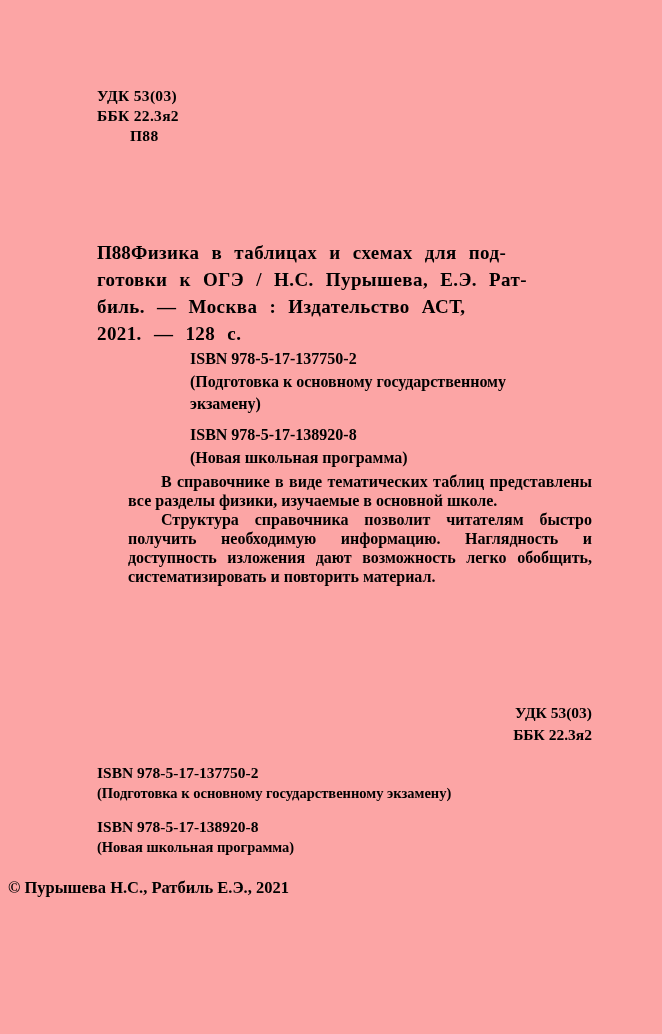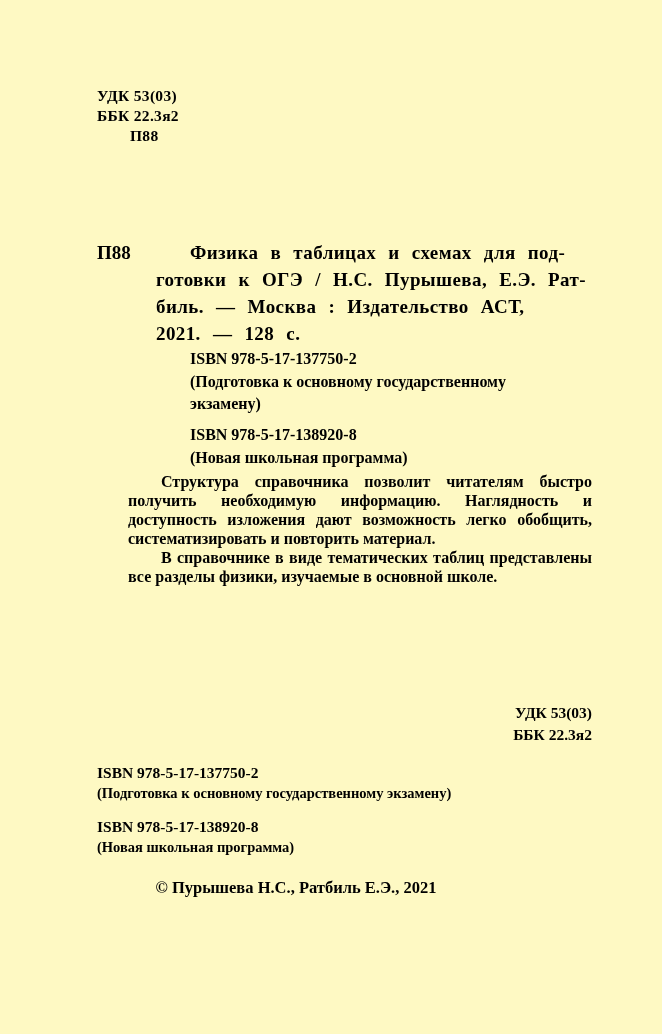--- a/index.html
+++ b/index.html
@@ -3,47 +3,47 @@
 <meta charset="utf-8">
 <style>
   * { box-sizing: border-box; }
   html, body { margin: 0; padding: 0; }
   body {
     width: 662px; height: 1034px;
     background: #ffffff; color: #000000;
     font-family: "Liberation Serif", "DejaVu Serif", serif;
     font-weight: 700;
   }
-  .page { position: relative; width: 662px; height: 1034px; background: #fef9c3; overflow: hidden; }
+  .page { position: relative; width: 662px; height: 1034px; background: #fca5a5; overflow: hidden; }
   .preline { white-space: pre-line; }
 
   .top-codes { position: absolute; left: 97px; top: 86px; font-size: 15.5px; line-height: 20px; letter-spacing: 0.3px; }
   .top-codes .indent { margin-left: 33px; }
 
   .bib-heading { position: absolute; left: 156px; top: 212px; font-size: 19px; line-height: 26px; }
 
   .bib-entry { position: absolute; left: 97px; top: 239px; width: 502px; font-size: 19px; line-height: 27px; }
   .entry-code { position: absolute; left: 0; top: 0; }
-  .entry-text { margin-left: 59px; text-indent: 34px; word-spacing: 7px; letter-spacing: 0.4px; }
+  .entry-text { text-indent: 34px; word-spacing: 7px; letter-spacing: 0.4px; }
 
   .isbn-block { position: absolute; left: 190px; font-size: 16px; line-height: 22.5px; }
   .isbn-1 { top: 348px; }
   .isbn-2 { top: 424px; }
 
   .annotation { position: absolute; left: 128px; top: 472px; width: 464px; font-size: 16px; line-height: 19px; text-align: justify; }
   .annotation p { margin: 0; text-indent: 33px; }
 
   .right-codes { position: absolute; left: 0; top: 702px; width: 592px; text-align: right; font-size: 15.5px; line-height: 22px; }
 
   .bottom-isbns { position: absolute; left: 97px; top: 762px; line-height: 21px; }
   .b-isbn { font-size: 15.5px; }
   .b-series { font-size: 14.5px; }
   .gap { margin-top: 12px; }
 
-  .copyright { position: absolute; left: 0; top: 874px; width: 592px; text-align: center; font-size: 16.5px; line-height: 27px; }
+  .copyright { position: absolute; left: 8px; top: 874px; width: 592px; text-align: left; font-size: 16.5px; line-height: 27px; }
 </style>
 </head>
 <body>
 
 <div class="page">
 
   <div class="top-codes">
     <div>УДК  53(03)</div>
     <div>ББК  22.3я2</div>
     <div class="indent">П88</div>
@@ -63,22 +63,22 @@
     <div class="preline">(Подготовка к основному государственному
 экзамену)</div>
   </div>
 
   <div class="isbn-block isbn-2">
     <div>ISBN 978-5-17-138920-8</div>
     <div>(Новая школьная программа)</div>
   </div>
 
   <div class="annotation">
+    <p>В справочнике в виде тематических таблиц представлены все разделы физики, изучаемые в основной школе.</p>
     <p>Структура справочника позволит читателям быстро получить необходимую информацию. Наглядность и доступность изложения дают возможность легко обобщить, систематизировать и повторить материал.</p>
-    <p>В справочнике в виде тематических таблиц представлены все разделы физики, изучаемые в основной школе.</p>
   </div>
 
   <div class="right-codes">
     <div>УДК 53(03)</div>
     <div>ББК 22.3я2</div>
   </div>
 
   <div class="bottom-isbns">
     <div class="b-isbn">ISBN 978-5-17-137750-2</div>
     <div class="b-series">(Подготовка к основному государственному экзамену)</div>

